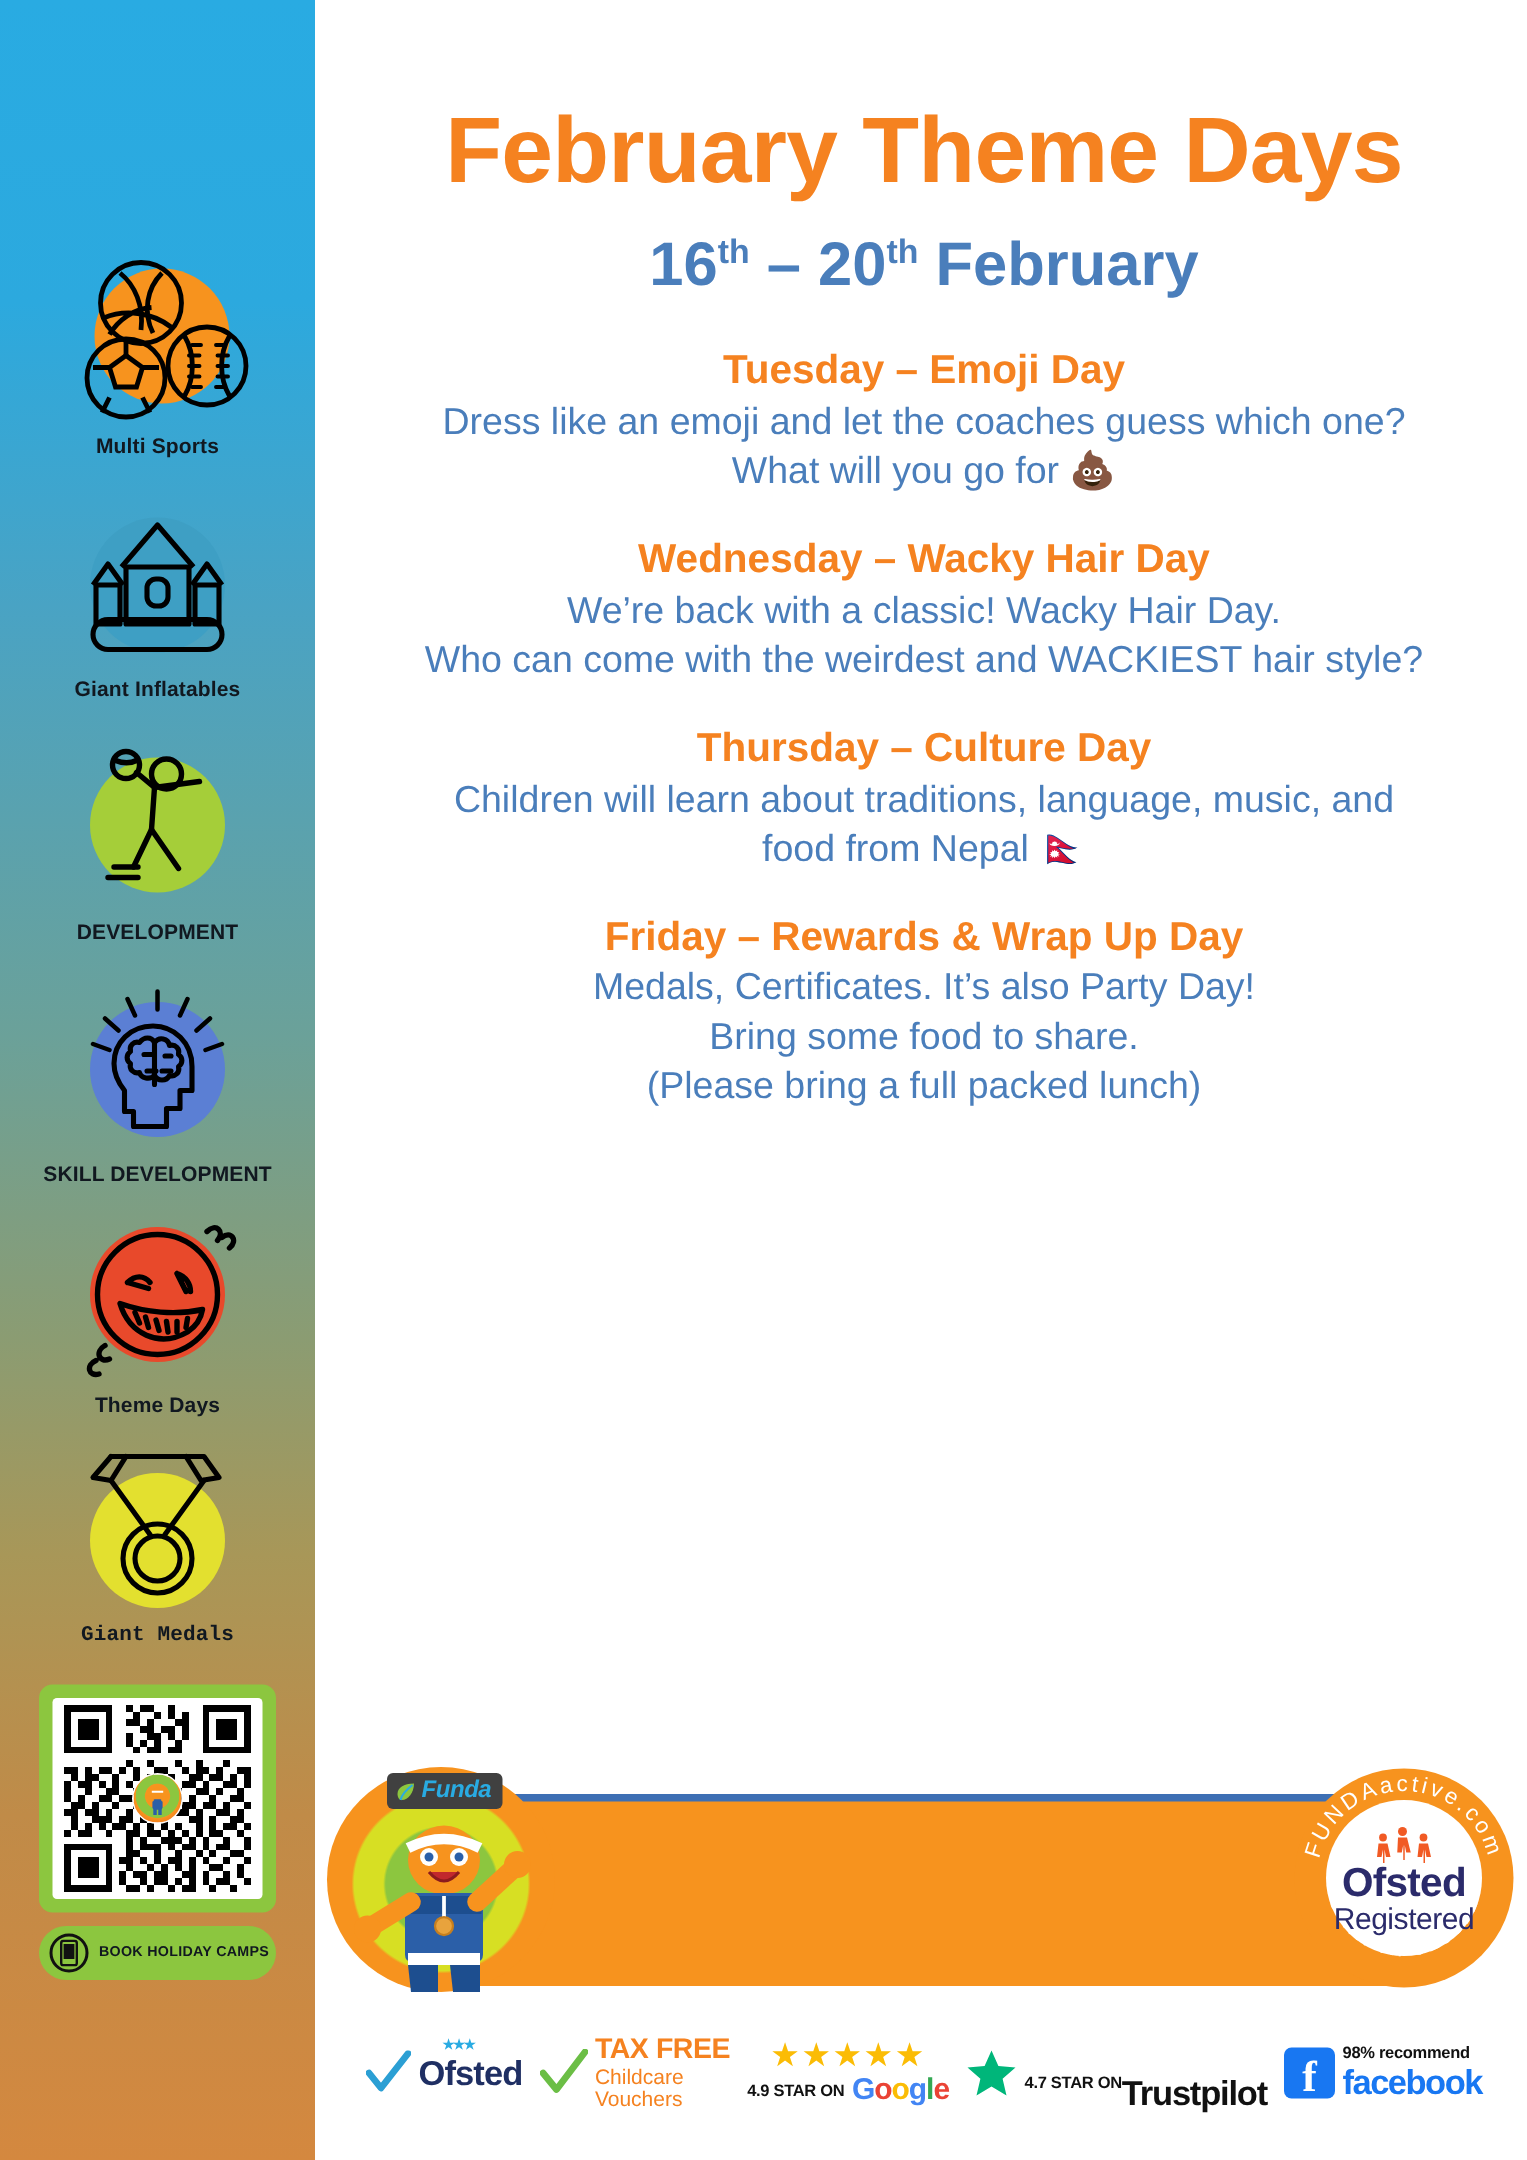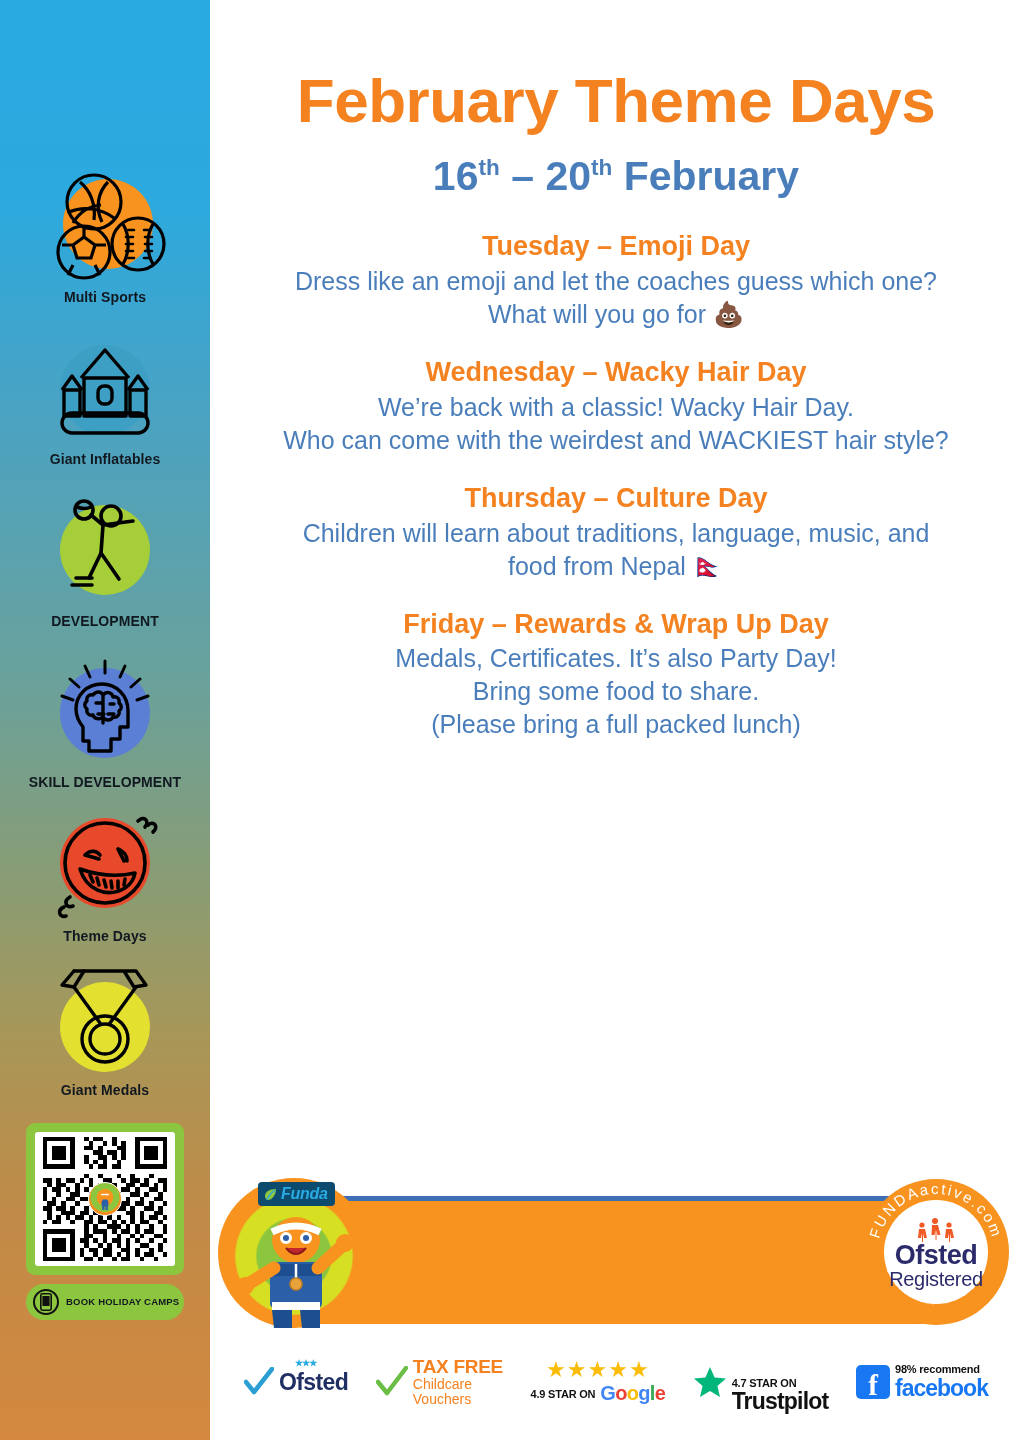--- a/index.html
+++ b/index.html
@@ -211,21 +211,21 @@
   }
   .banner-rings {
     position: absolute; left: 50%; top: 52%;
     transform: translate(-50%,-50%);
     width: 124px; height: 124px; border-radius: 50%;
     background: radial-gradient(circle, #8CC63F 0%, #8CC63F 42%, #D7DF23 44%, #D7DF23 66%, #F7931E 68%, #F7931E 100%);
   }
   .funda-logo {
     position: absolute;
     left: 40px; top: 4px;
-    background: #0c4a6e;
+    background: #404040;
     border-radius: 4px;
     padding: 3px 7px 3px 5px;
     display: flex; align-items: center; gap: 3px;
     z-index: 4;
   }
   .funda-logo-text {
     font-size: 16px; font-weight: bold; color: #29ABE2;
     font-style: italic; letter-spacing: -.3px;
   }
   .mascot { position: absolute; left: 18px; top: 24px; z-index: 3; }
@@ -276,21 +276,21 @@
   .taxfree-2 { font-size: 14px; color: #F58220; }
 
   .google-badge { display: flex; flex-direction: column; align-items: center; gap: 1px; }
   .gstars { font-size: 22px; color: #FBBC05; letter-spacing: 1px; line-height: 1; }
   .grow { display: flex; align-items: center; gap: 5px; }
   .gtxt { font-size: 11px; font-weight: bold; color: #111; letter-spacing: -.2px; }
   .glogo { font-size: 20px; font-weight: bold; letter-spacing: -.7px; }
   .glogo .b { color:#4285F4; } .glogo .r { color:#EA4335; }
   .glogo .y { color:#FBBC05; } .glogo .g { color:#34A853; }
 
-  .tp-col { display: flex; flex-direction: column; line-height: 1; margin-top: 26px; }
+  .tp-col { display: flex; flex-direction: row; line-height: 1; margin-top: 26px; }
   .tp-top { font-size: 11px; font-weight: bold; color: #111; letter-spacing: -.2px; margin-bottom: 1px; }
   .tp-name { font-size: 23px; font-weight: bold; color: #111; letter-spacing: -.8px; }
 
   .fb-col { display: flex; flex-direction: column; line-height: 1; }
   .fb-top { font-size: 11px; font-weight: bold; color: #111; letter-spacing: -.2px; margin-bottom: 2px; }
   .fb-name { font-size: 23px; font-weight: bold; color: #1877F2; letter-spacing: -1px; }
   .fb-sq {
     width: 34px; height: 34px; background: #1877F2;
     border-radius: 5px; display:flex; align-items:flex-end; justify-content:center;
     flex: 0 0 34px;
@@ -389,21 +389,21 @@
             <path d="M45 50c5-5 11-5 15 0M45 50l14 4M78 44c6 2 9 7 9 12M78 44l6 12"></path>
             <path d="M40 64c6 20 26 30 45 19 6-4 9-9 10-15-18 4-38 2-55-4z"></path>
             <path d="M50 70l3 7M57 73l2 7M64 75l2 7M71 76l1 7M78 76v7M85 74l-1 6"></path>
             <path d="M98 16c6-6 12 0 7 6M108 20c6-5 11 2 5 7M30 92c-7 4-4 12 3 9M24 102c-7 3-5 11 2 9"></path>
           </g>
         </svg>
       </div>
       <div class="side-label">Theme Days</div>
     </div>
 
-    <div class="side-item" style="margin-top:14px;">
+    <div class="side-item" style="margin-top:14px;font-family:Liberation Mono, monospace;">
       <div class="side-icon">
         <svg width="130" height="118" viewBox="0 0 130 118">
           <circle cx="65" cy="68" r="45" fill="#E3E02F"></circle>
           <g fill="none" stroke="#000" stroke-width="3.4" stroke-linejoin="round" stroke-linecap="round">
             <path d="M34 12h62l10 14-12 2-10-16"></path>
             <path d="M34 12L22 26l12 2 10-16"></path>
             <path d="M34 28l26 36M96 28L70 64"></path>
             <circle cx="65" cy="80" r="23"></circle>
             <circle cx="65" cy="80" r="15"></circle>
           </g>

